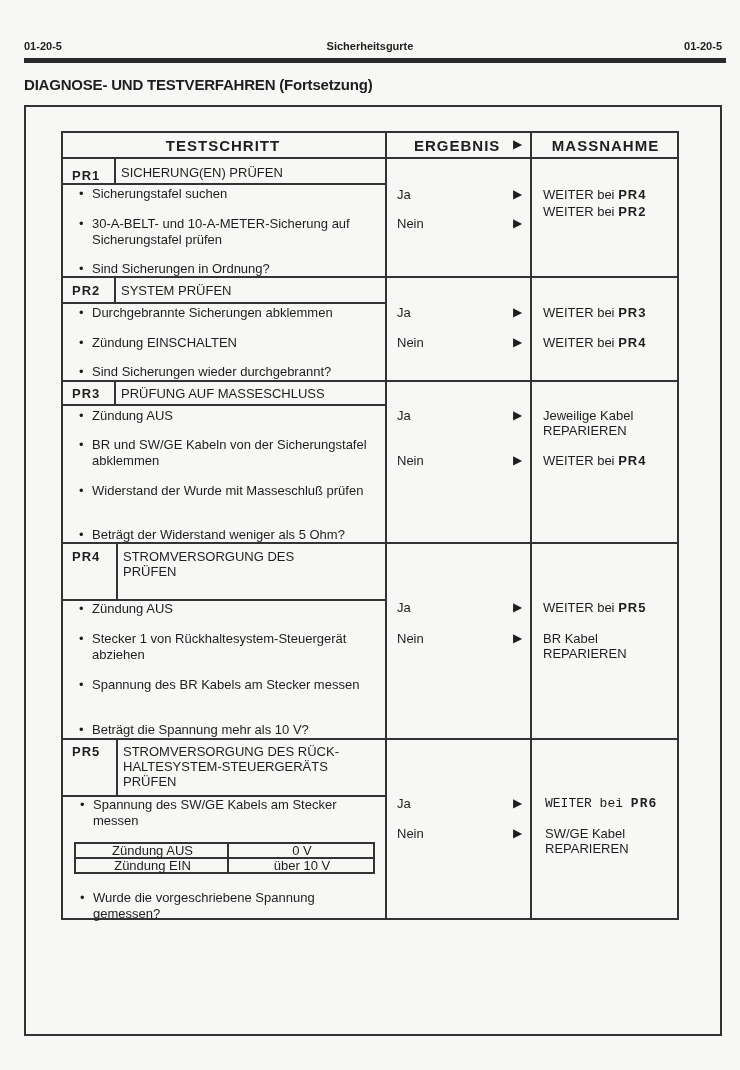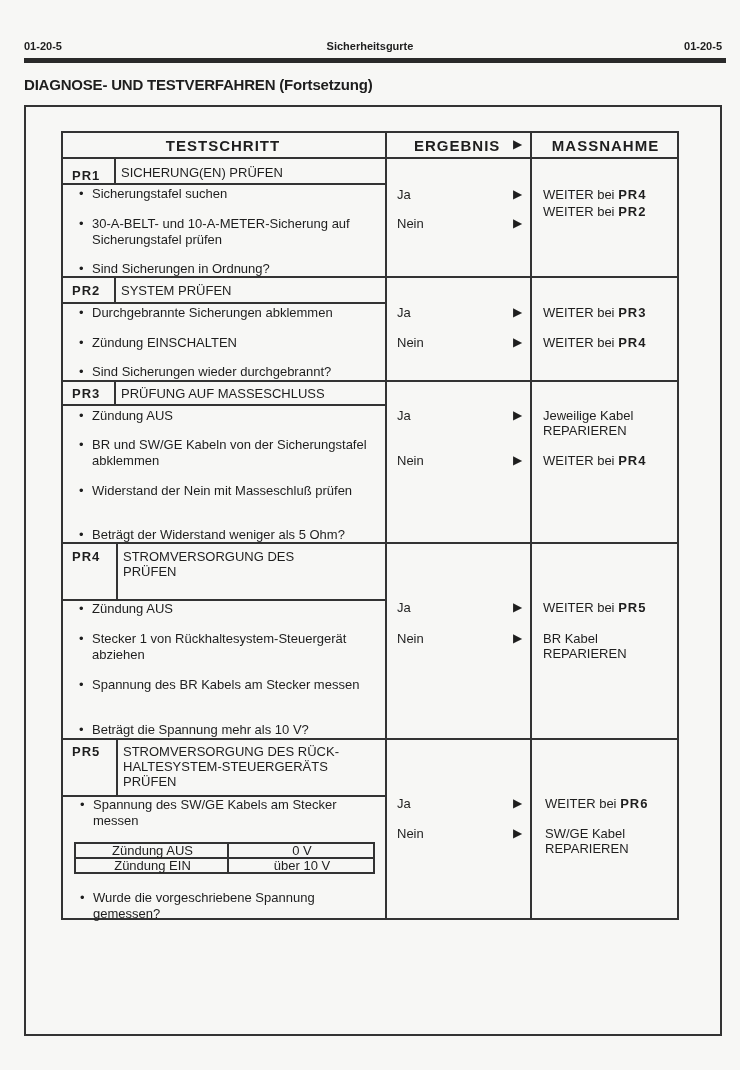--- a/index.html
+++ b/index.html
@@ -79,21 +79,21 @@
 <div class="arr" style="top:335px;">▶</div>
 <div class="act" style="top:335px;"><span>WEITER bei </span><b>PR4</b></div>
 
 <div class="hline" style="left:61px;top:380px;width:618px;"></div>
 <div class="hline" style="left:61px;top:404px;width:325px;"></div>
 <div class="vline" style="left:114px;top:381px;height:24px;"></div>
 <div class="pr" style="left:72px;top:386px;">PR3</div>
 <div class="prt" style="left:121px;top:386px;text-align:center;">PRÜFUNG AUF MASSESCHLUSS</div>
 <div class="bul" style="left:92px;top:408px;"><span class="dot">•</span><span>Zündung AUS</span></div>
 <div class="bul" style="left:92px;top:437px;"><span class="dot">•</span><span>BR und SW/GE Kabeln von der Sicherungstafel abklemmen</span></div>
-<div class="bul" style="left:92px;top:483px;"><span class="dot">•</span><span>Widerstand der Nein mit Masseschluß prüfen</span></div>
+<div class="bul" style="left:92px;top:483px;"><span class="dot">•</span><span>Widerstand der Wurde mit Masseschluß prüfen</span></div>
 <div class="bul" style="left:92px;top:527px;"><span class="dot">•</span><span>Beträgt der Widerstand weniger als 5 Ohm?</span></div>
 <div class="res" style="top:408px;">Ja</div>
 <div class="arr" style="top:408px;">▶</div>
 <div class="act" style="top:408px;">
     <div>Jeweilige Kabel</div>
     <div>REPARIEREN</div>
   </div>
 <div class="res" style="top:453px;">Nein</div>
 <div class="arr" style="top:453px;">▶</div>
 <div class="act" style="top:453px;"><span>WEITER bei </span><b>PR4</b></div>
@@ -140,19 +140,19 @@
   </div>
   <div class="row" style="top:15px;">
     <span class="c1">Zündung EIN</span>
     <span class="c2">über 10 V</span>
   </div>
 </div>
 
 <div class="bul" style="left:93px;top:890px;"><span class="dot">•</span><span>Wurde die vorgeschriebene Spannung gemessen?</span></div>
 <div class="res" style="top:796px;">Ja</div>
 <div class="arr" style="top:796px;">▶</div>
-<div class="act" style="left:545px;top:796px;"><span>WEITER bei </span><b>PR6</b></div>
+<div class="act" style="left:545px;top:796px;font-family:Liberation Mono, monospace;"><span>WEITER bei </span><b>PR6</b></div>
 <div class="res" style="top:826px;">Nein</div>
 <div class="arr" style="top:826px;">▶</div>
 <div class="act" style="left:545px;top:826px;">
     <div>SW/GE Kabel</div>
     <div>REPARIEREN</div>
   </div>
 
 </body></html>

